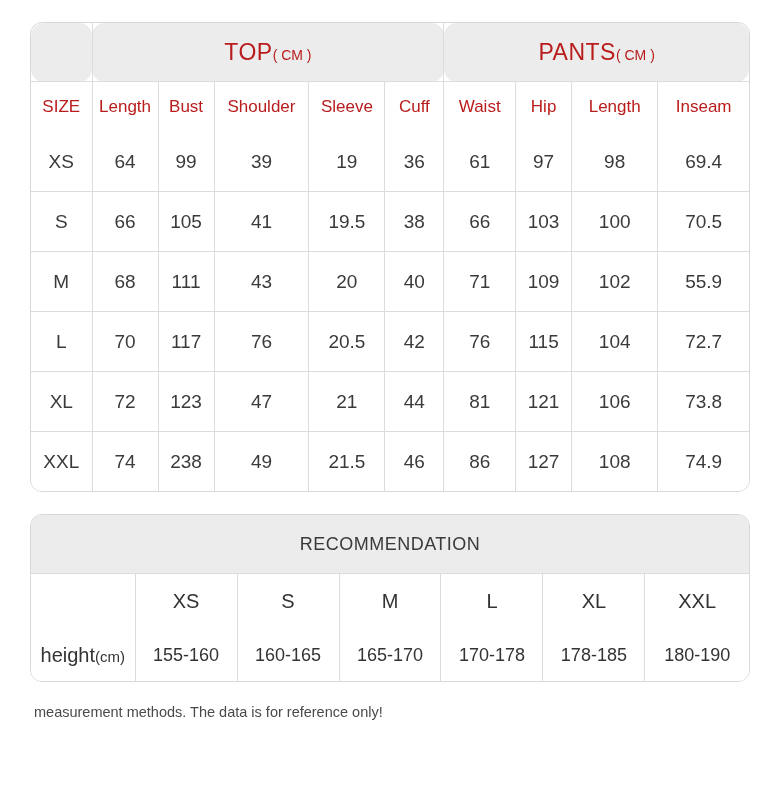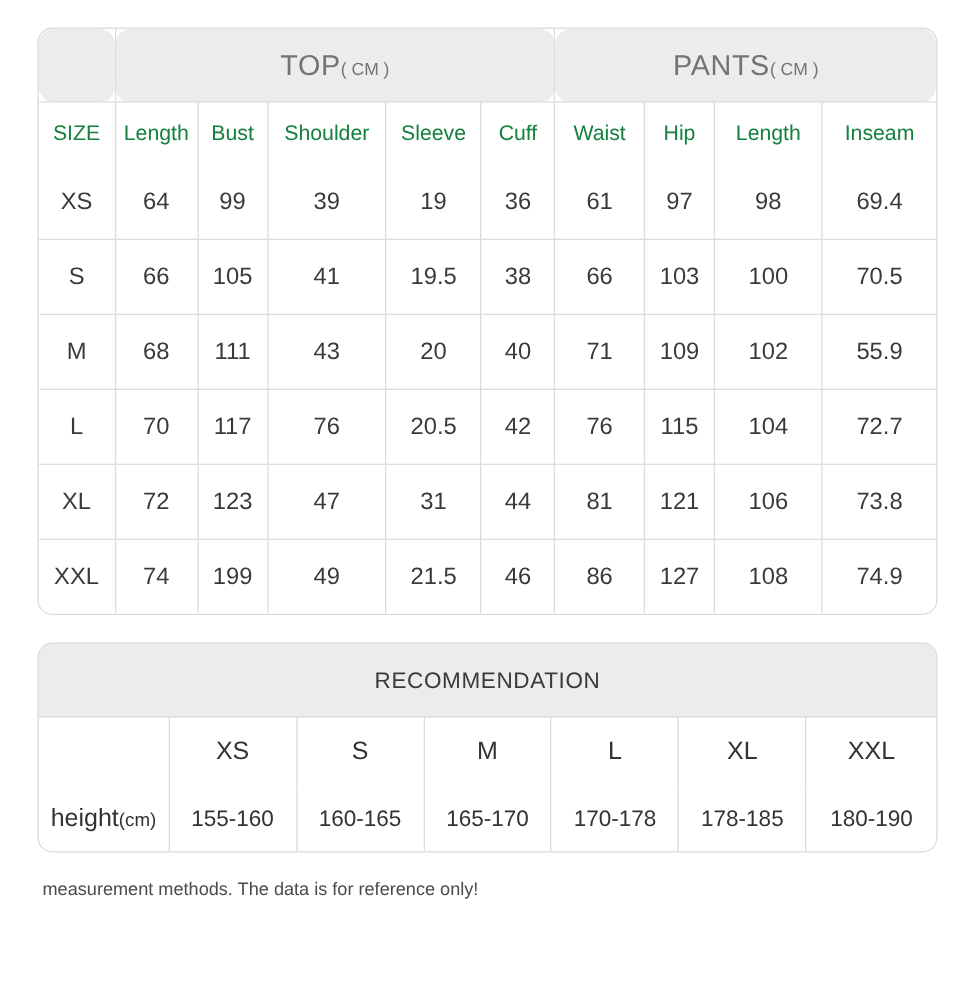--- a/index.html
+++ b/index.html
@@ -46,34 +46,34 @@
     border-right: none;
   }
   .size-table tr:last-child td {
     border-bottom: none;
   }
   .grouphead th {
     background: #ececec;
     height: 56px;
     font-size: 23px;
     letter-spacing: .5px;
-    color: #737373;
+    color: #b91c1c;
     border-radius: 13px;
   }
   .grouphead th .unit {
     font-size: 14px;
     letter-spacing: 0;
   }
   .grouphead th.blank {
     background: #ececec;
   }
   .colhead td {
     height: 48px;
     font-size: 17px;
-    color: #15803d;
+    color: #b91c1c;
   }
   .size-table tbody td {
     height: 57px;
     font-size: 19px;
     color: #3a3a3a;
   }
 
   
   .rec-wrap {
     margin-top: 22px;
@@ -216,31 +216,31 @@
           <td>76</td>
           <td>115</td>
           <td>104</td>
           <td>72.7</td>
         </tr>
         <tr>
           <td>XL</td>
           <td>72</td>
           <td>123</td>
           <td>47</td>
-          <td>31</td>
+          <td>21</td>
           <td>44</td>
           <td>81</td>
           <td>121</td>
           <td>106</td>
           <td>73.8</td>
         </tr>
         <tr>
           <td>XXL</td>
           <td>74</td>
-          <td>199</td>
+          <td>238</td>
           <td>49</td>
           <td>21.5</td>
           <td>46</td>
           <td>86</td>
           <td>127</td>
           <td>108</td>
           <td>74.9</td>
         </tr>
       </tbody>
     </table>

